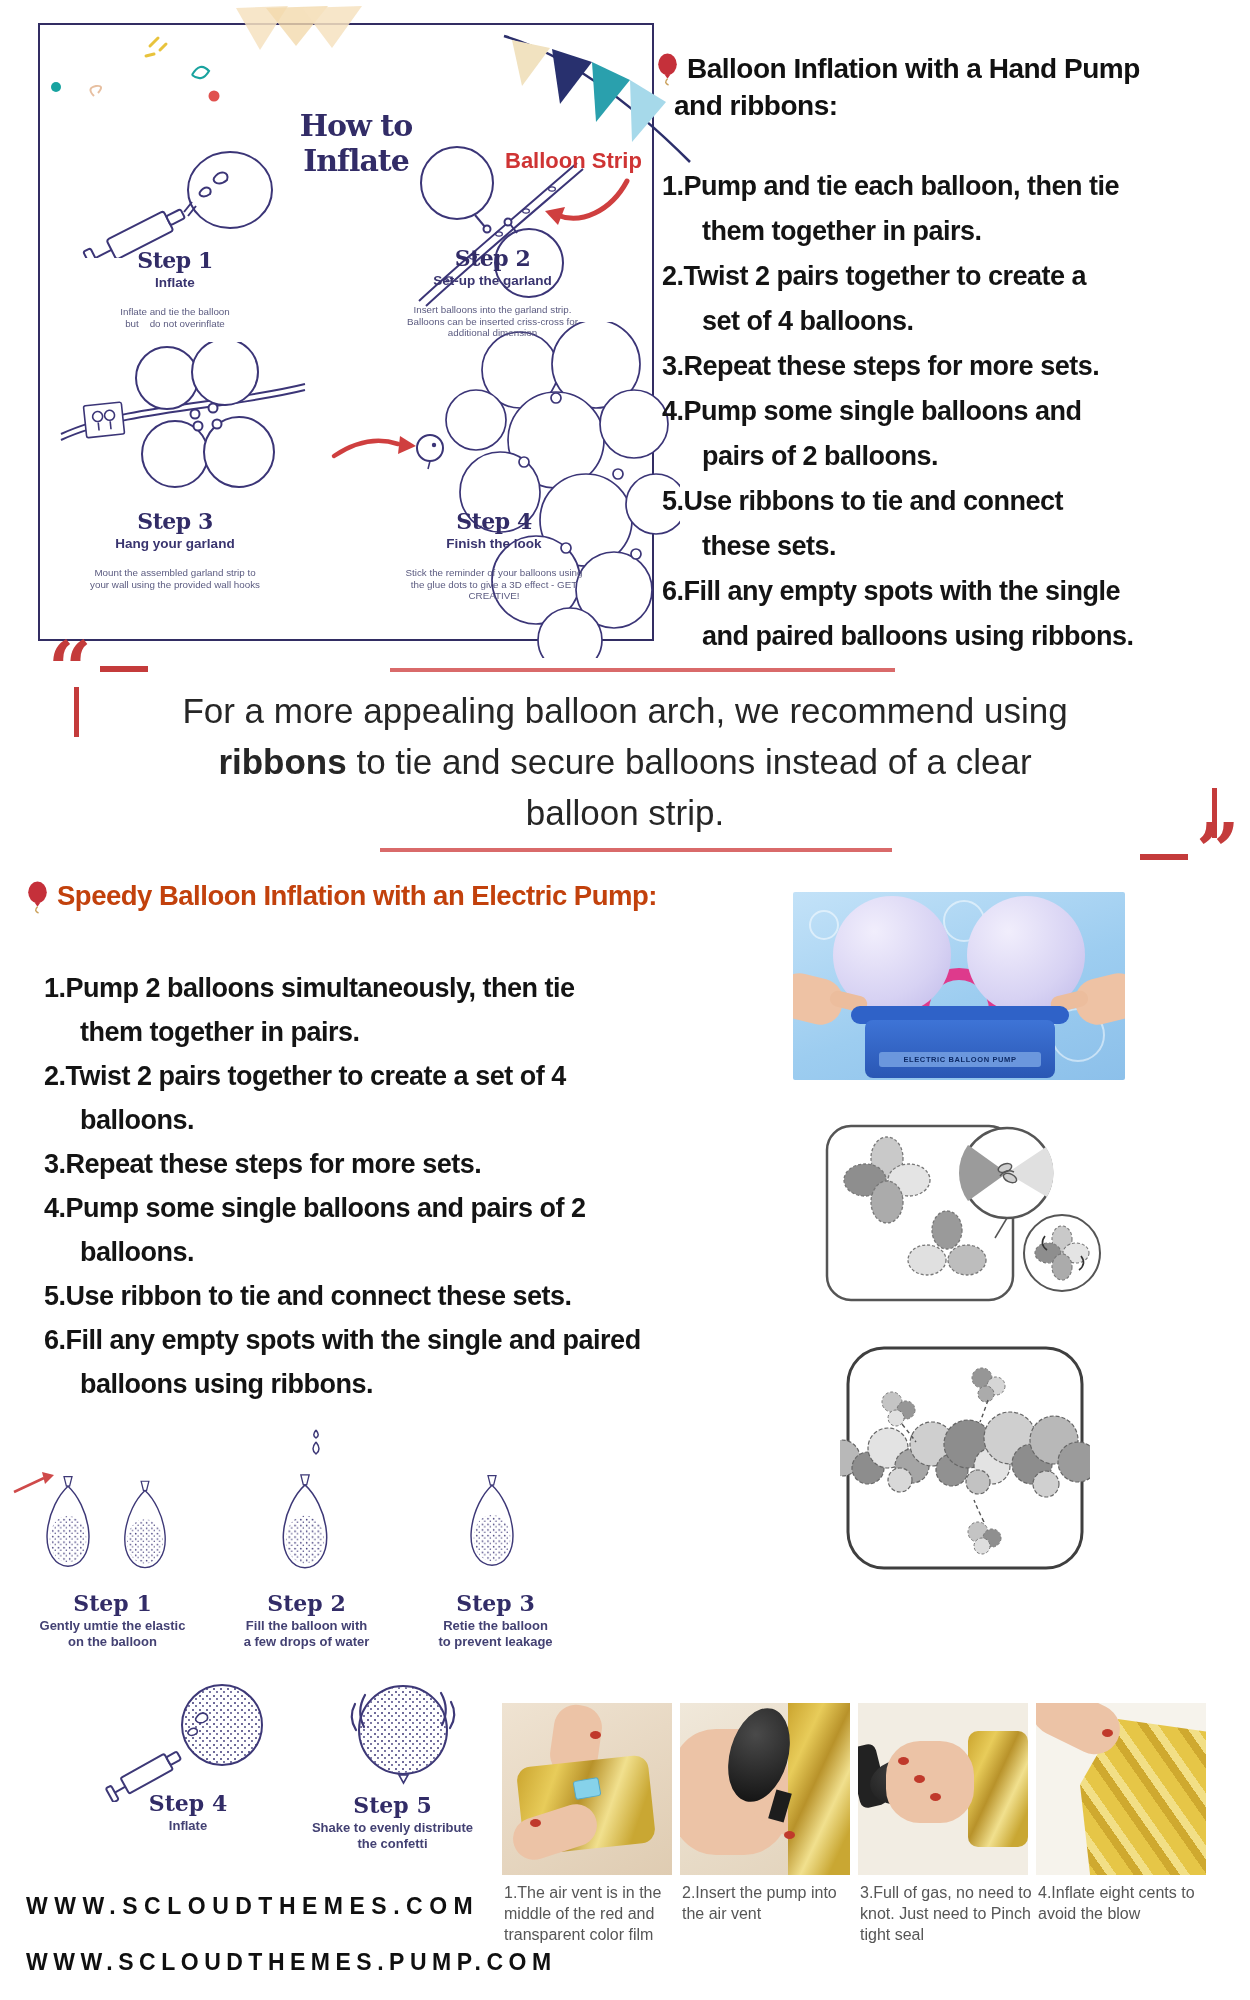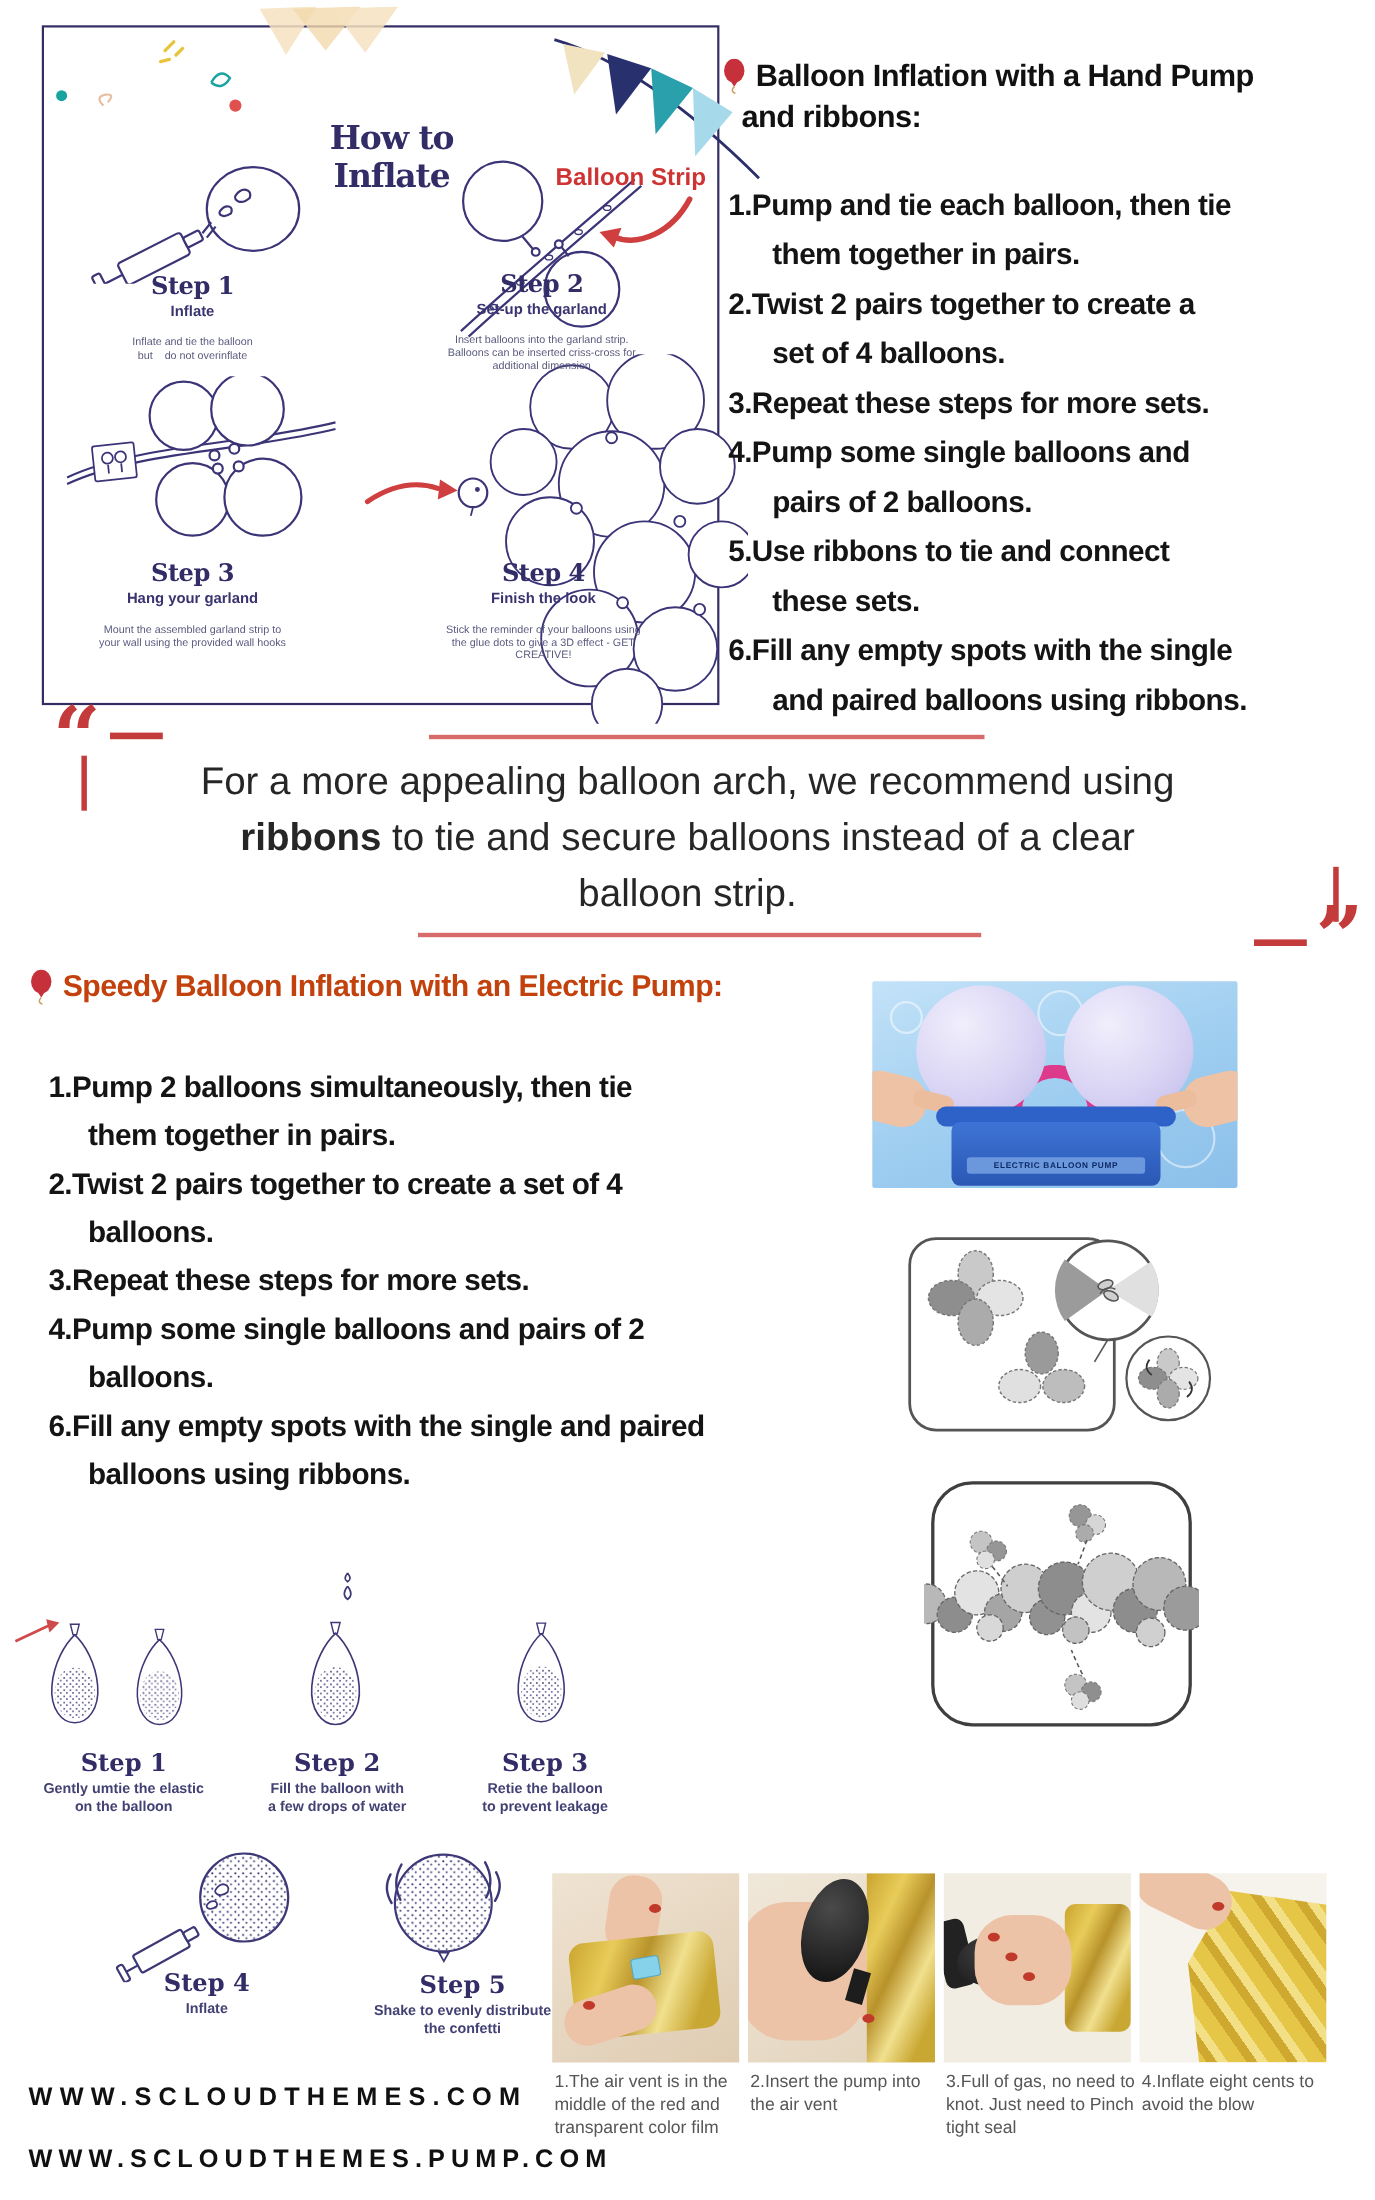--- a/index.html
+++ b/index.html
@@ -324,20 +324,21 @@
     <span>Speedy Balloon Inflation with an Electric Pump:</span>
   </div>
   <div class="abs ep-list blist">
     <div class="ml">1.Pump 2 balloons simultaneously, then tie
 them together in pairs.</div>
     <div class="ml">2.Twist 2 pairs together to create a set of 4
 balloons.</div>
     <div class="ml">3.Repeat these steps for more sets.</div>
     <div class="ml">4.Pump some single balloons and pairs of 2
 balloons.</div>
+    <div class="ml">5.Use ribbon to tie and connect these sets.</div>
     <div class="ml">6.Fill any empty spots with the single and paired
 balloons using ribbons.</div>
   </div>
 
   
   <div class="abs pump-photo">
     <div class="bub b1"></div>
     <div class="bub b2"></div>
     <div class="bub b3"></div>
     <div class="b4 abs"></div>
@@ -481,21 +482,21 @@
         <path d="M20 19 q-9 16 -1 32"></path>
       <path d="M106 26 q7 13 -1 26"></path>
         <path d="M96 17 q9 16 1 32"></path>
     </g>
   </svg>
 
   <div class="abs cstep" style="left:108px;top:1790px;width:160px">
     <div class="nm">Step 4</div>
     <div class="dsc ml">Inflate</div>
   </div>
-  <div class="abs cstep" style="left:328px;top:1792px;width:185px">
+  <div class="abs cstep" style="left:300px;top:1792px;width:185px">
     <div class="nm">Step 5</div>
     <div class="dsc ml">Shake to evenly distribute
 the confetti</div>
   </div>
 
   
   <div class="photo p1">
     <div class="abs skin" style="left:50px;top:2px;width:48px;height:72px;border-radius:22px;transform:rotate(8deg)"></div>
     <div class="abs gold" style="left:18px;top:58px;width:132px;height:88px;border-radius:14px;transform:rotate(-6deg)"></div>
     <div class="abs" style="left:72px;top:76px;width:24px;height:17px;background:#86d2ea;border:1px solid #55a8c6;border-radius:3px;transform:rotate(-10deg)"></div>

